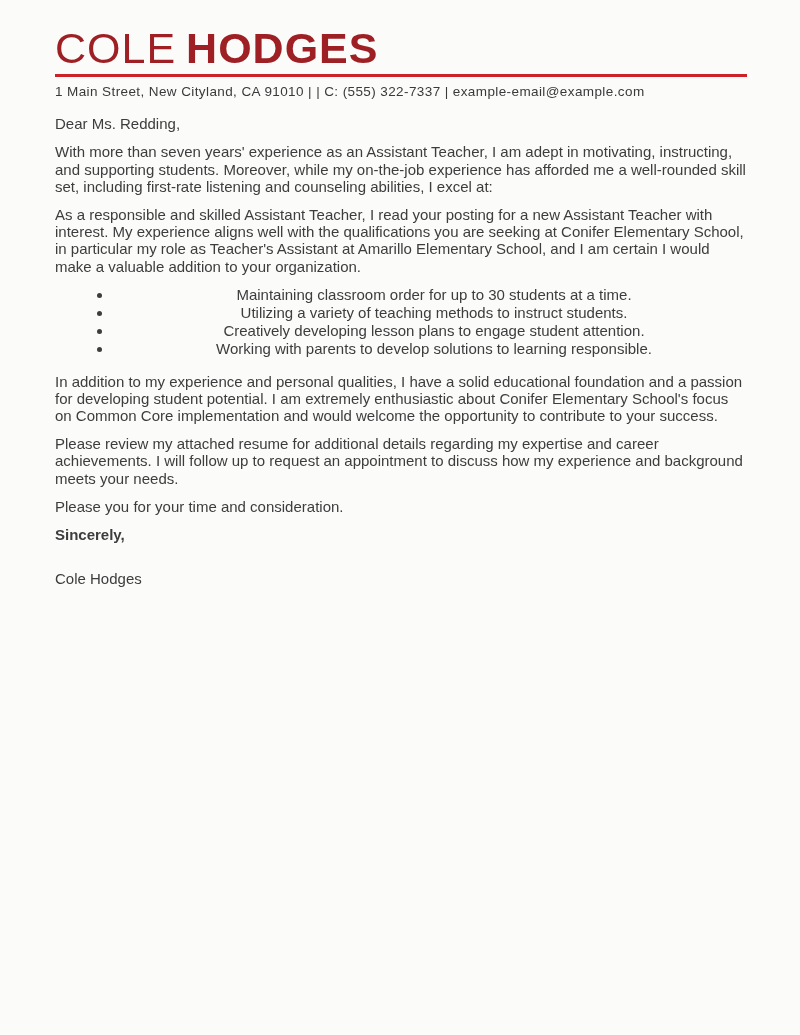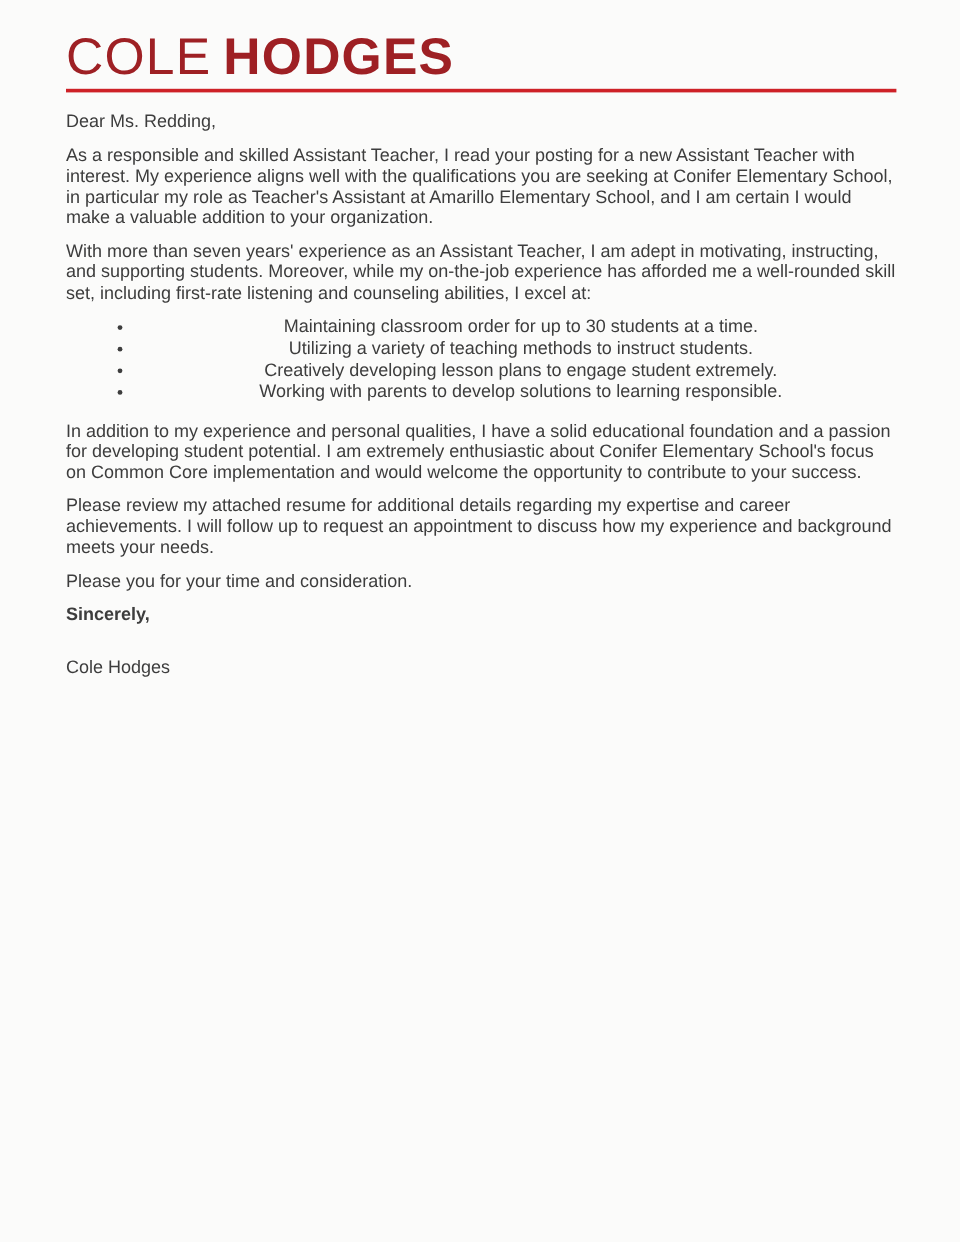--- a/index.html
+++ b/index.html
@@ -69,33 +69,34 @@
 </head>
 <body>
 
 <div class="page">
 
   <header>
     <div class="name">
       <span class="first">COLE</span><span class="last">HODGES</span>
     </div>
     <div class="rule"></div>
+    <div class="contact">1 Main Street, New Cityland, CA 91010 |  | C: (555) 322-7337 | example-email@example.com</div>
   </header>
 
   <main class="body">
     <p class="salutation">Dear Ms. Redding,</p>
 
+    <p>With more than seven years' experience as an Assistant Teacher, I am adept in motivating, instructing, and supporting students. Moreover, while my on-the-job experience has afforded me a well-rounded skill set, including first-rate listening and counseling abilities, I excel at:</p>
+
     <p>As a responsible and skilled Assistant Teacher, I read your posting for a new Assistant Teacher with interest. My experience aligns well with the qualifications you are seeking at Conifer Elementary School, in particular my role as Teacher's Assistant at Amarillo Elementary School, and I am certain I would make a valuable addition to your organization.</p>
-
-    <p>With more than seven years' experience as an Assistant Teacher, I am adept in motivating, instructing, and supporting students. Moreover, while my on-the-job experience has afforded me a well-rounded skill set, including first-rate listening and counseling abilities, I excel at:</p>
 
     <ul class="skills">
       <li>Maintaining classroom order for up to 30 students at a time.</li>
       <li>Utilizing a variety of teaching methods to instruct students.</li>
-      <li>Creatively developing lesson plans to engage student extremely.</li>
+      <li>Creatively developing lesson plans to engage student attention.</li>
       <li>Working with parents to develop solutions to learning responsible.</li>
     </ul>
 
     <p>In addition to my experience and personal qualities, I have a solid educational foundation and a passion for developing student potential. I am extremely enthusiastic about Conifer Elementary School's focus on Common Core implementation and would welcome the opportunity to contribute to your success.</p>
 
     <p>Please review my attached resume for additional details regarding my expertise and career achievements. I will follow up to request an appointment to discuss how my experience and background meets your needs.</p>
 
     <p>Please you for your time and consideration.</p>
 
     <p class="closing">Sincerely,</p>

